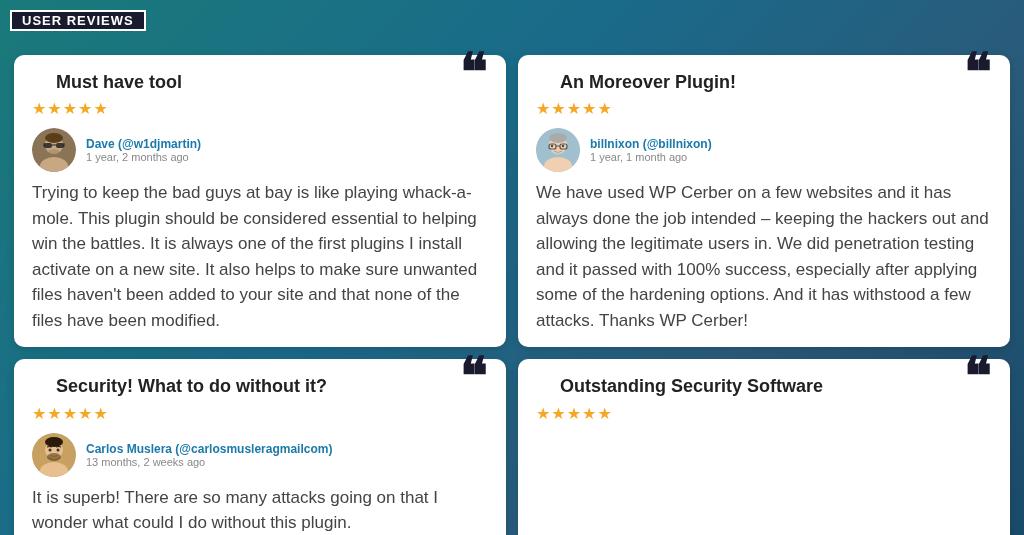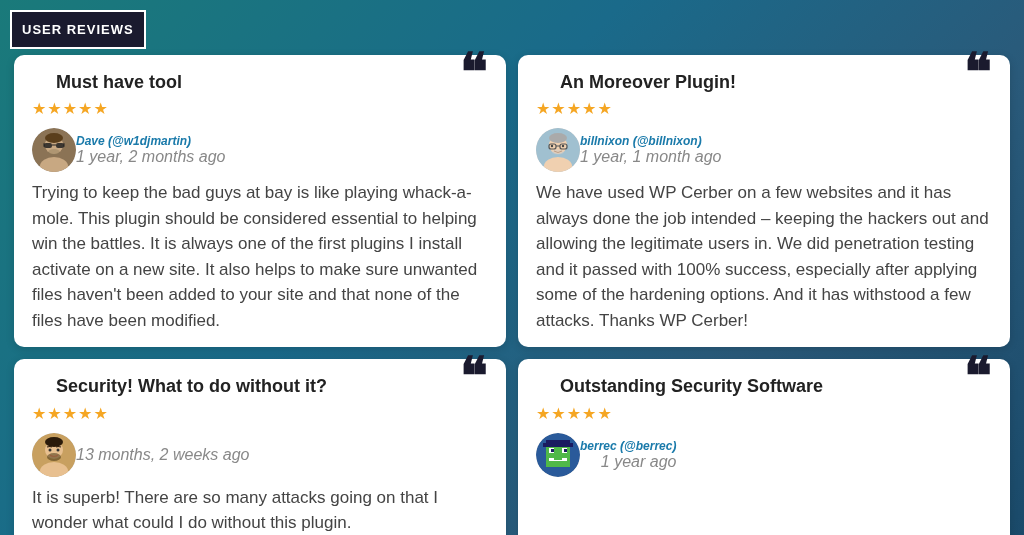--- a/index.html
+++ b/index.html
@@ -12,21 +12,21 @@
       position: relative;
     }
     .header-badge {
       position: absolute;
       top: 10px;
       left: 10px;
       background: #1a1a2e;
       color: #fff;
       font-size: 13px;
       font-weight: 900;
-      padding: 10px 10px;
+      padding: 1px 10px;
       letter-spacing: 1px;
       text-transform: uppercase;
       z-index: 10;
       border: 2px solid #fff;
     }
     .reviews-grid {
       display: grid;
       grid-template-columns: 1fr 1fr;
       grid-template-rows: 1fr 1fr;
       gap: 12px;
@@ -61,43 +61,42 @@
     .stars {
       color: #f5a623;
       font-size: 16px;
       margin-bottom: 10px;
       letter-spacing: 1px;
     }
     .reviewer-row {
       display: flex;
       align-items: center;
       margin-bottom: 8px;
-      font-style: italic;
+      gap: 10px;
     }
     .avatar {
       width: 44px;
       height: 44px;
       border-radius: 50%;
       overflow: hidden;
       flex-shrink: 0;
       background: #ccc;
     }
     .avatar svg {
       width: 44px;
       height: 44px;
     }
     .reviewer-info .name {
       font-size: 12px;
       color: #1a7aaa;
       font-weight: 600;
     }
     .reviewer-info .time {
-      font-size: 16px;
+      font-size: 11px;
       color: #888;
-      text-align: right;
     }
     .review-text {
       font-size: 17px;
       color: #444;
       line-height: 1.5;
     }
   </style>
 </head>
 <body>
 
@@ -189,52 +188,28 @@
           <circle cx="18" cy="17" r="1.5" fill="#333"></circle>
           <circle cx="26" cy="17" r="1.5" fill="#333"></circle>
 
           <path d="M15 14 Q18 13 20 14" stroke="#2a1a0a" stroke-width="1.2" fill="none"></path>
           <path d="M24 14 Q26 13 29 14" stroke="#2a1a0a" stroke-width="1.2" fill="none"></path>
 
           <path d="M18 22 Q22 25 26 22" stroke="#9a6040" stroke-width="1.2" fill="none"></path>
         </svg>
       </div>
       <div class="reviewer-info">
+        <div class="name">Carlos Muslera (@carlosmusleragmailcom)</div>
         <div class="time">13 months, 2 weeks ago</div>
       </div>
     </div>
     <div class="review-text" style="white-space: pre-line;">It is superb! There are so many attacks going on that I wonder what could I do without this plugin.
 The dashboard gives access to tools to block IPs which can be uploaded in a list after seeing any mean activity. Software, WP Cerber blocks suspicious activities on his own.
 Thanks people!</div>
   </div>
 
   <div class="review-card">
     <div class="quote-mark">❝</div>
     <div class="review-title">Outstanding Security Software</div>
     <div class="stars">★★★★★</div>
-    <div class="reviewer-row">
-      <div class="avatar">
-        <svg viewBox="0 0 44 44" xmlns="http://www.w3.org/2000/svg">
-          <rect x="0" y="0" width="44" height="44" rx="22" fill="#2a5a9a"></rect>
-
-          <rect x="10" y="10" width="24" height="24" fill="#50b848"></rect>
-
-          <rect x="13" y="15" width="5" height="5" fill="#fff"></rect>
-          <rect x="26" y="15" width="5" height="5" fill="#fff"></rect>
-          <rect x="15" y="16" width="3" height="3" fill="#1a1a60"></rect>
-          <rect x="28" y="16" width="3" height="3" fill="#1a1a60"></rect>
-
-          <rect x="13" y="25" width="5" height="3" fill="#fff"></rect>
-          <rect x="26" y="25" width="5" height="3" fill="#fff"></rect>
-          <rect x="18" y="27" width="8" height="1" fill="#fff"></rect>
-
-          <rect x="10" y="7" width="24" height="5" fill="#1a1a60"></rect>
-          <rect x="7" y="10" width="30" height="4" fill="#1a1a60"></rect>
-        </svg>
-      </div>
-      <div class="reviewer-info">
-        <div class="name">berrec (@berrec)</div>
-        <div class="time">1 year ago</div>
-      </div>
-    </div>
   </div>
 
 </div>
 
 </body></html>

